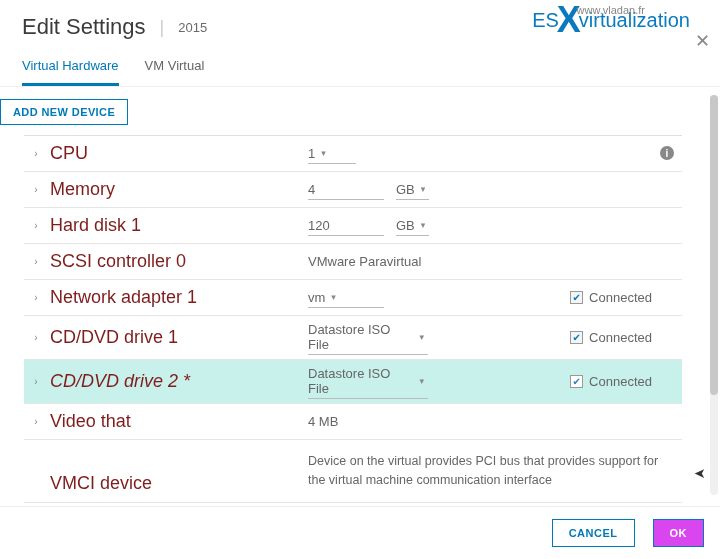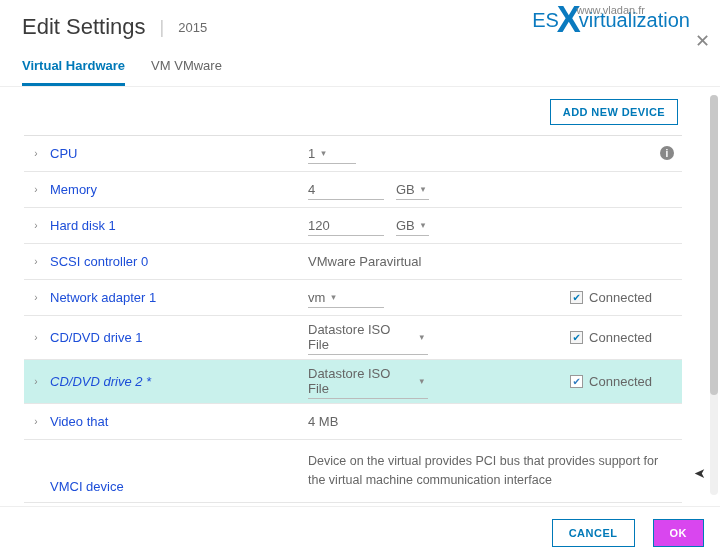--- a/index.html
+++ b/index.html
@@ -69,21 +69,20 @@
   .tab {
     padding: 6px 0 10px 0;
     font-size: 13px;
     color: #666;
     cursor: pointer;
     border-bottom: 3px solid transparent;
   }
   .tab.active {
     color: #0079b8;
     border-bottom-color: #0079b8;
-    font-weight: bold;
   }
   .content-wrap {
     position: relative;
     height: 420px;
     overflow: hidden;
     padding-right: 14px;
   }
   .scrollbar {
     position: absolute;
     right: 2px;
@@ -95,21 +94,21 @@
   }
   .scroll-thumb {
     position: absolute;
     right: 2px;
     top: 8px;
     width: 8px;
     height: 300px;
     background: #c8c8c8;
     border-radius: 4px;
   }
-  .add-btn-row { text-align: right; padding: 12px 28px 10px 0; }
+  .add-btn-row { padding: 12px 28px 10px 0; }
   .add-btn {
     display: inline-block;
     border: 1px solid #0079b8;
     color: #0079b8;
     font-size: 11px;
     letter-spacing: 0.4px;
     font-weight: 600;
     padding: 6px 12px;
     cursor: pointer;
     background: #fff;
@@ -128,22 +127,22 @@
   }
   .row.hl { background: #c9f1ec; }
   .chev {
     width: 24px;
     text-align: center;
     color: #888;
     font-size: 10px;
   }
   .col-label {
     width: 260px;
-    font-size: 13px;
-    color: #1d4ed8;
+    font-size: 18px;
+    color: #7f1d1d;
     padding-left: 2px;
   }
   .row.hl .col-label { font-style: italic; }
   .col-val {
     flex: 1;
     display: flex;
     align-items: center;
     gap: 12px;
     font-size: 13px;
     color: #666;
@@ -209,21 +208,21 @@
     <span class="logo-sub">www.vladan.fr</span>
     <span>ES</span>
       <span class="x">X</span>
       <span>virtualization</span>
   </div>
   <span class="close-x">✕</span>
 </div>
 
 <div class="tabs">
   <div class="tab active">Virtual Hardware</div>
-  <div class="tab">VM VMware</div>
+  <div class="tab">VM Virtual</div>
 </div>
 
 <div class="content-wrap">
   <div class="scrollbar"></div>
   <div class="scroll-thumb"></div>
 
   <div class="add-btn-row">
     <span class="add-btn">ADD NEW DEVICE</span>
   </div>
 

